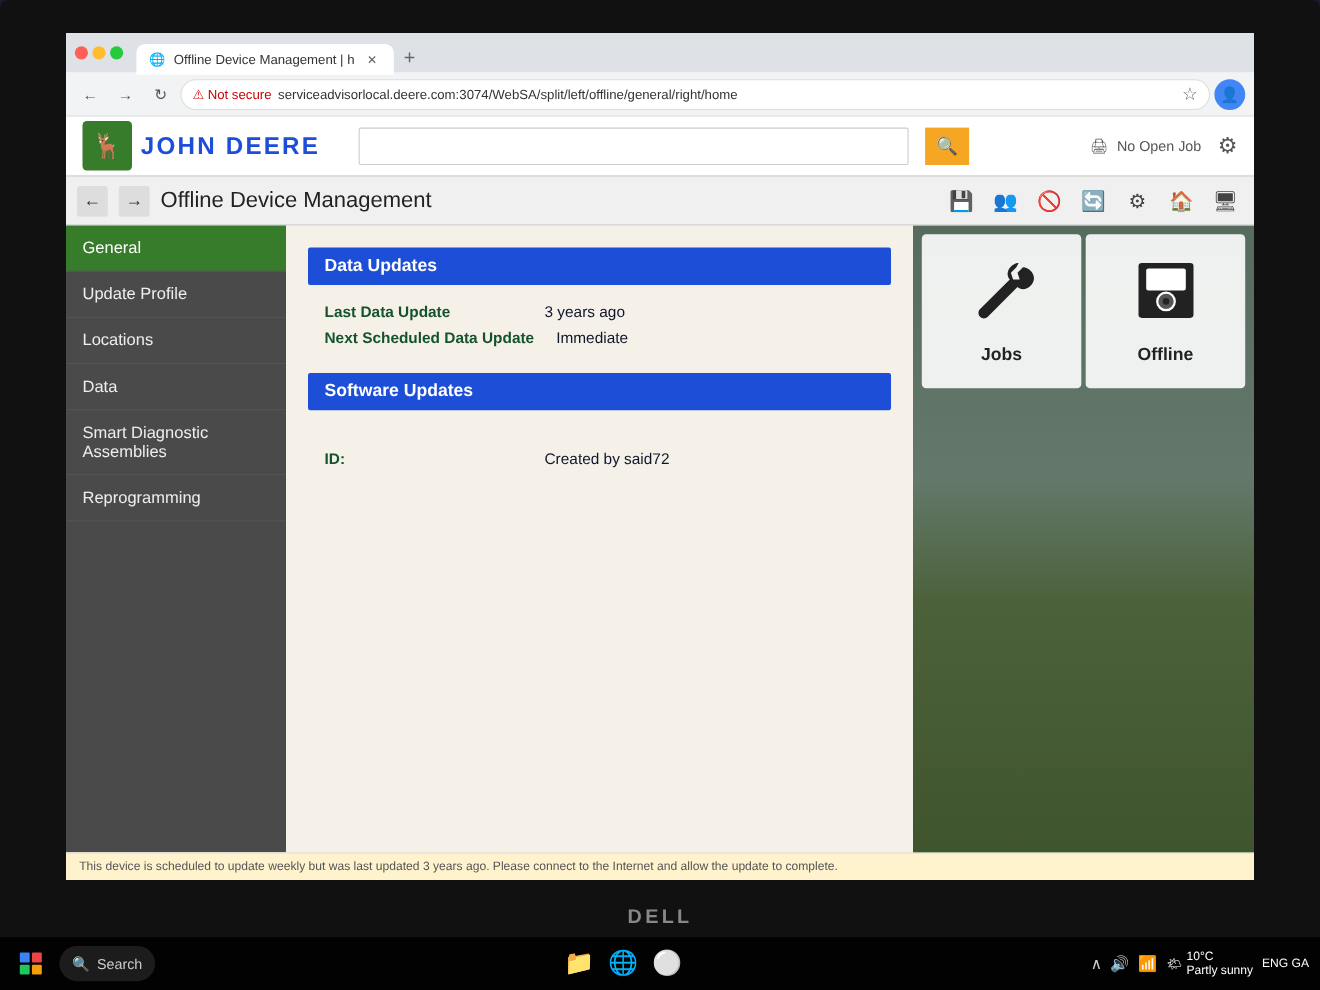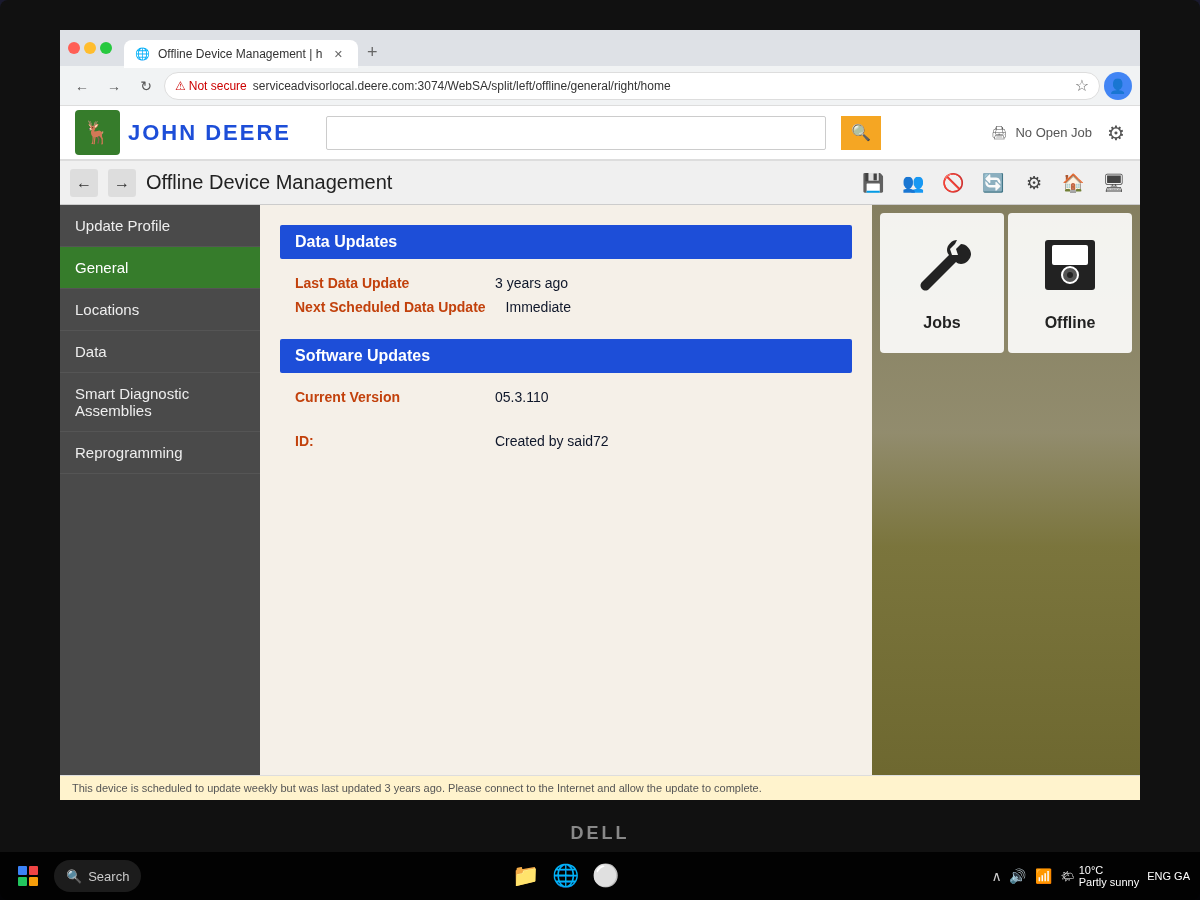--- a/index.html
+++ b/index.html
@@ -354,34 +354,34 @@
     }
 
     .section-row {
       display: flex;
       padding: 4px 15px;
       font-size: 14px;
       gap: 20px;
     }
 
     .section-label {
-      color: #c2410c;
+      color: #14532d;
       font-weight: bold;
       min-width: 180px;
     }
 
     .section-value {
       color: #0f172a;
     }
 
     
     .right-panel {
-      width: 268px;
+      width: 310px;
       flex-shrink: 0;
-      background: #fde047;
+      background: #15803d;
       display: flex;
       flex-direction: column;
       gap: 4px;
       padding: 4px;
       position: relative;
       overflow: hidden;
     }
 
     .right-panel-bg {
       position: absolute;
@@ -598,25 +598,25 @@
               <div class="topbar-icon-btn">🔄</div>
               <div class="topbar-icon-btn">⚙</div>
               <div class="topbar-icon-btn">🏠</div>
               <div class="topbar-icon-btn">🖥</div>
             </div>
           </div>
 
           <div class="websa-split">
 
             <div class="sidebar">
+              <div class="sidebar-item active">
+                <span>General</span>
+              </div>
               <div class="sidebar-item">
                 <span>Update Profile</span>
-              </div>
-              <div class="sidebar-item active">
-                <span>General</span>
               </div>
               <div class="sidebar-item">
                 <span>Locations</span>
               </div>
               <div class="sidebar-item">
                 <span>Data</span>
               </div>
               <div class="sidebar-item">
                 <span>Smart Diagnostic Assemblies</span>
               </div>
@@ -634,24 +634,20 @@
                   <span class="section-value">3 years ago</span>
                 </div>
                 <div class="section-row">
                   <span class="section-label">Next Scheduled Data Update</span>
                   <span class="section-value">Immediate</span>
                 </div>
               </div>
 
               <div class="section-card">
                 <div class="section-header">Software Updates</div>
-                <div class="section-row">
-                  <span class="section-label">Current Version</span>
-                  <span class="section-value">05.3.110</span>
-                </div>
               </div>
 
               <div class="section-card">
                 <div class="section-row">
                   <span class="section-label">ID:</span>
                   <span class="section-value">Created by said72</span>
                 </div>
               </div>
 
             </div>

